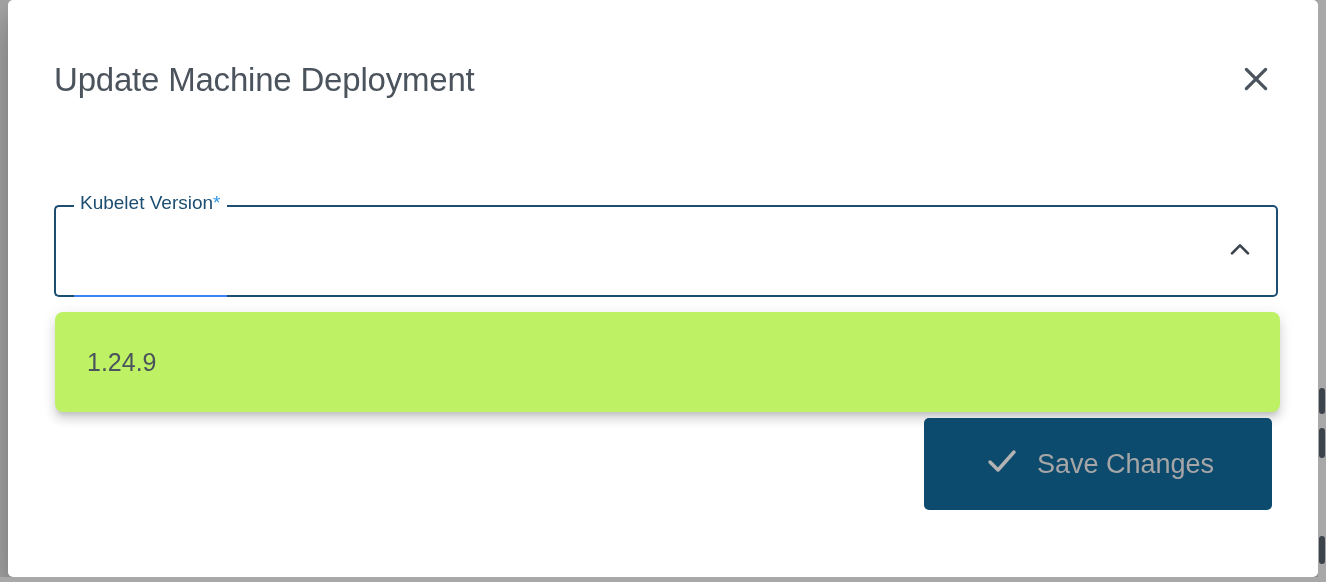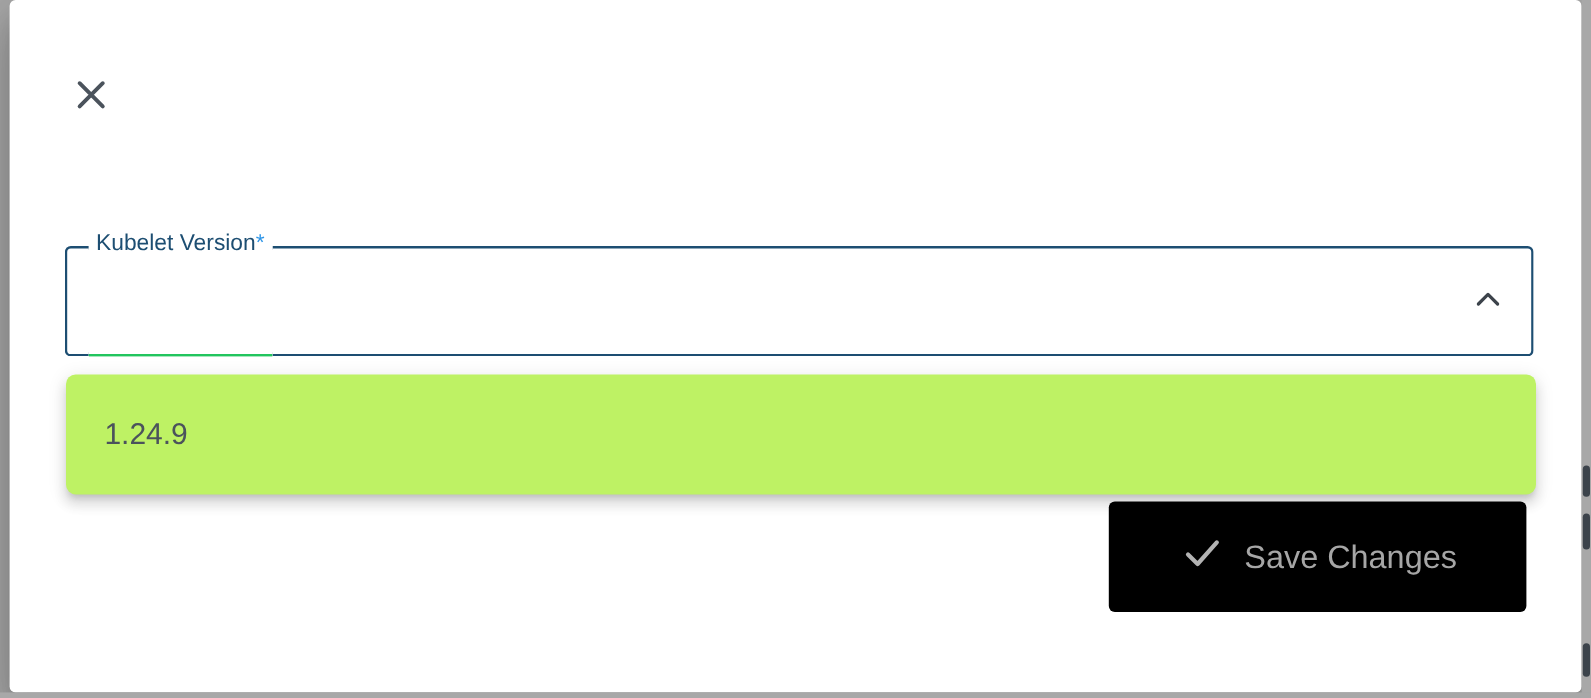--- a/index.html
+++ b/index.html
@@ -81,21 +81,21 @@
     pointer-events: none;
     display: flex;
   }
   .ol-leading {
     width: 20px;
     border: 2px solid #1d4e72;
     border-right: none;
     border-radius: 5px 0 0 5px;
   }
   .ol-notch {
-    border-bottom: 2px solid #22c55e;
+    border-bottom: 2px solid #3b82f6;
     padding: 0 6px;
     display: flex;
     align-items: flex-start;
     flex: none;
   }
   .ol-notch-label {
     position: relative;
     top: -12px;
     font-size: 19px;
     color: #1d4e72;
@@ -170,21 +170,21 @@
   }
 
   .save-button {
     height: 92px;
     min-width: 348px;
     display: flex;
     align-items: center;
     justify-content: center;
     gap: 15px;
     padding: 0 34px;
-    background: #000000;
+    background: #0c4a6e;
     color: #a6a6a6;
     border: none;
     border-radius: 5px;
     font-family: inherit;
     font-size: 27px;
     font-weight: 400;
     cursor: default;
     white-space: nowrap;
   }
   .save-icon { display: block; flex: none; }
@@ -217,20 +217,21 @@
     height: 5px;
     background: #a8a8a8;
   }
 </style>
 </head>
 <body>
 
 <div class="dialog">
 
   <div class="dialog-header">
+    <h1 class="dialog-title">Update Machine Deployment</h1>
 
     <button class="close-button" aria-label="Close">
       <span class="close-icon">
         <svg width="34" height="34" viewBox="0 0 24 24" aria-hidden="true">
           <path d="M5.2 5.2 L18.8 18.8 M18.8 5.2 L5.2 18.8" stroke="#4b535c" stroke-width="2.3" stroke-linecap="round"></path>
         </svg>
       </span>
     </button>
   </div>
 

